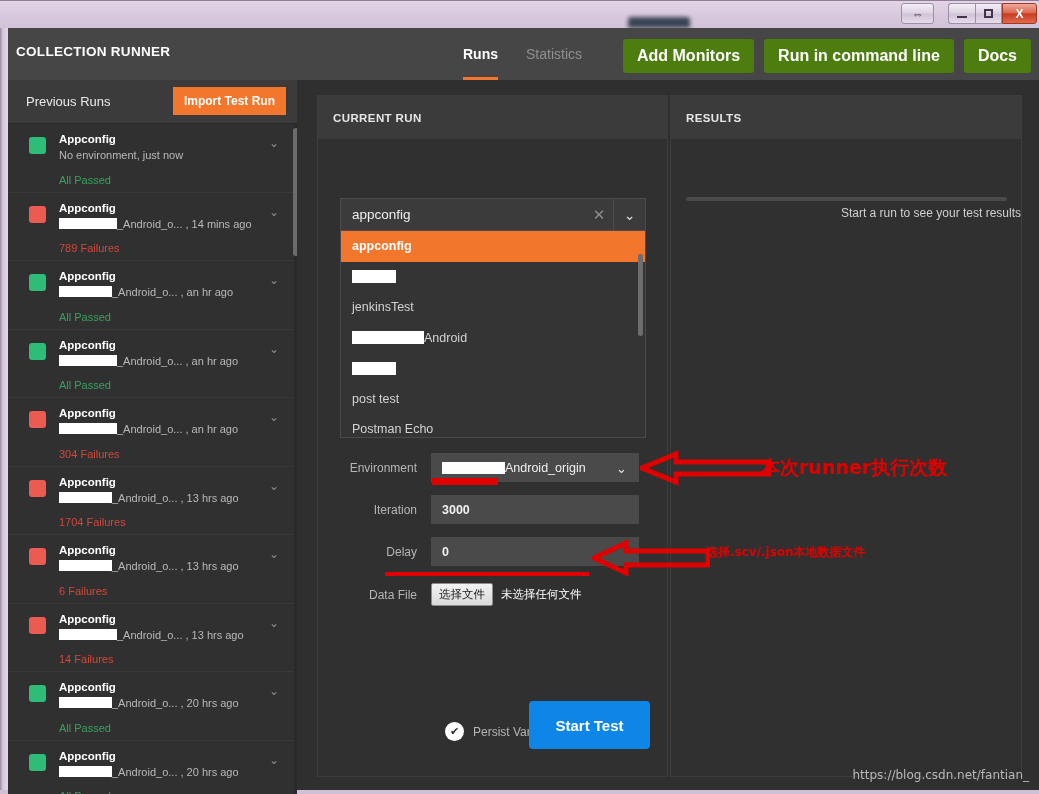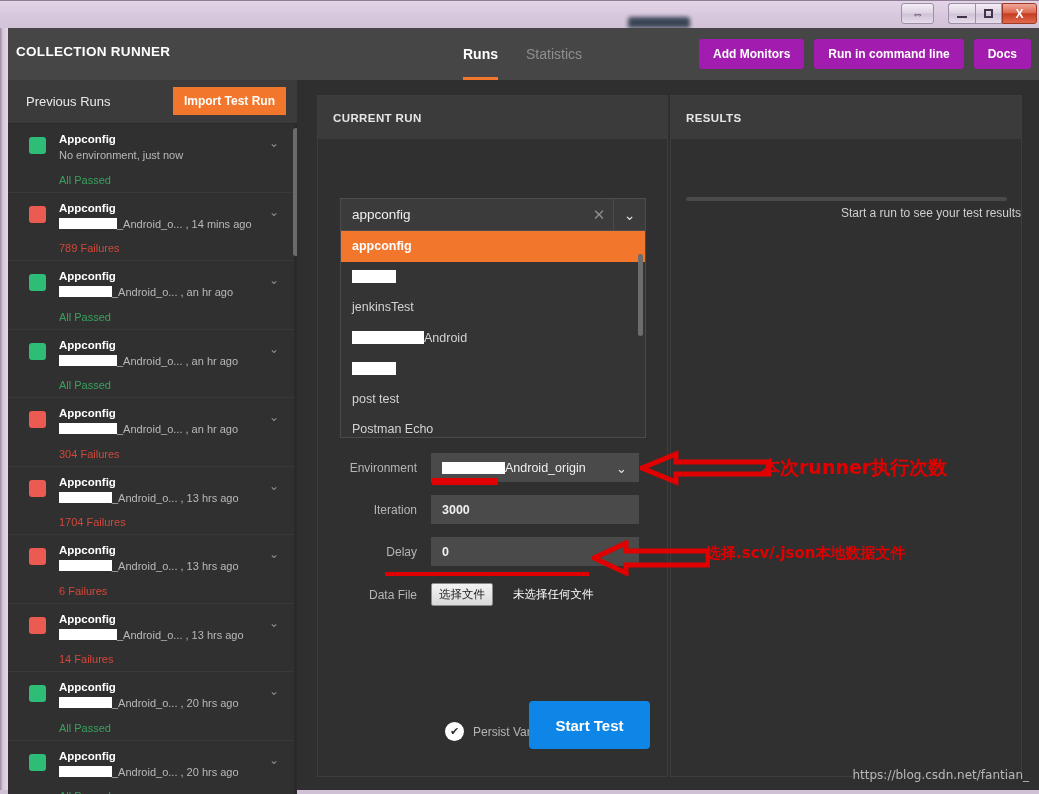--- a/index.html
+++ b/index.html
@@ -99,23 +99,23 @@
   .tab.active::after {
     content: ""; position: absolute;
     left: 0; right: 0; bottom: 0;
     height: 3px; background: #f2762b;
   }
   .hdr-buttons {
     position: absolute; right: 8px; top: 11px;
     display: flex; gap: 10px;
   }
   .hdr-btn {
-    background: #a21caf;
+    background: #4d7c0f;
     color: #ffffff;
-    font-size: 12px; font-weight: bold;
+    font-size: 16px; font-weight: bold;
     border: none; border-radius: 3px;
     padding: 8px 14px;
     cursor: pointer;
     white-space: nowrap;
   }
 
   
   .sidebar {
     position: absolute; left: 8px; top: 80px;
     width: 289px; height: 714px;
@@ -319,21 +319,21 @@
   }
   .file-btn {
     background: linear-gradient(180deg, #f3f3f3 0%, #d9d9d9 100%);
     border: 1px solid #8c8c8c;
     border-radius: 2px;
     color: #1a1a1a;
     font-size: 11.5px;
     padding: 3px 7px;
     cursor: pointer;
   }
-  .file-status { font-size: 11.5px; color: #ffffff; margin-left: 12px; }
+  .file-status { font-size: 11.5px; color: #ffffff; }
 
   .persist-row {
     position: absolute; top: 582px; left: 0; width: 100%;
     display: flex; align-items: center;
   }
   .persist-inner {
     margin-left: 127px;
     display: flex; align-items: center; gap: 9px;
     cursor: pointer;
   }
@@ -358,21 +358,21 @@
 
   
   .ann-text {
     position: absolute;
     color: #e00000;
     font-weight: bold;
     white-space: nowrap;
     font-family: "DejaVu Sans", "Liberation Sans", sans-serif;
   }
   #ann-iteration { left: 761px; top: 455px; font-size: 19px; }
-  #ann-datafile { left: 706px; top: 544px; font-size: 15px; }
+  #ann-datafile { left: 706px; top: 544px; font-size: 12px; }
 
   .ann-underline { position: absolute; background: #e00000; }
   #ul-iteration { left: 432px; top: 478px; width: 66px; height: 7px; }
   #ul-datafile { left: 385px; top: 572px; width: 204px; height: 4px; }
 
   .ann-arrow { position: absolute; }
 
   .watermark {
     position: absolute; right: 10px; bottom: 12px;
     font-size: 12px; color: #b8b8b8;

